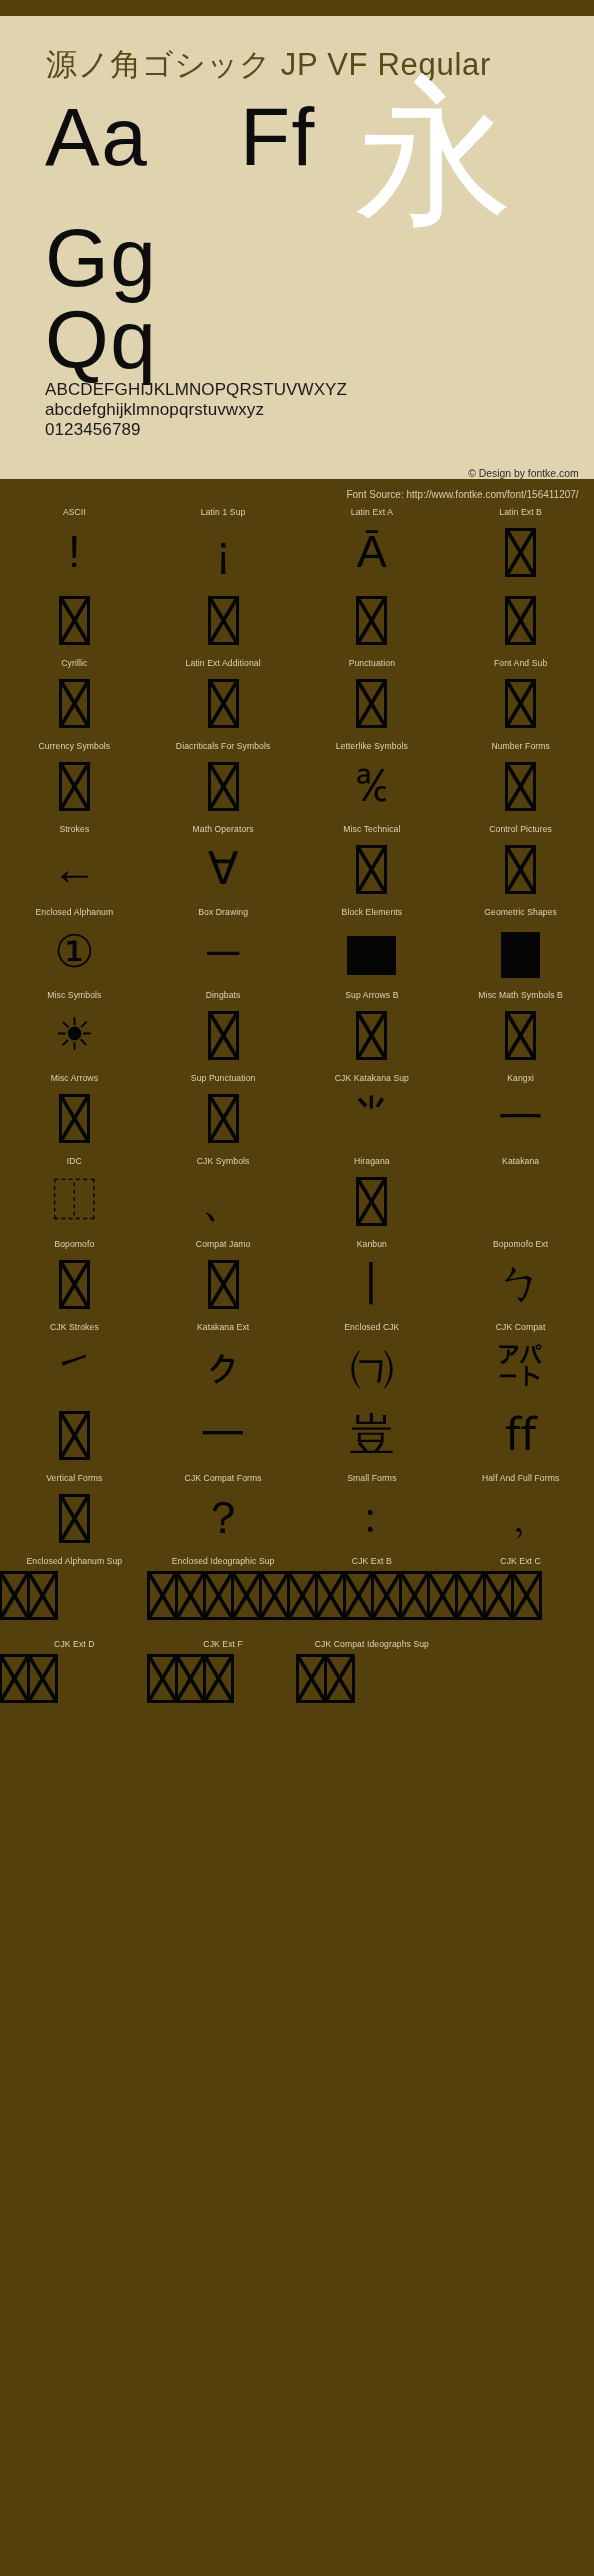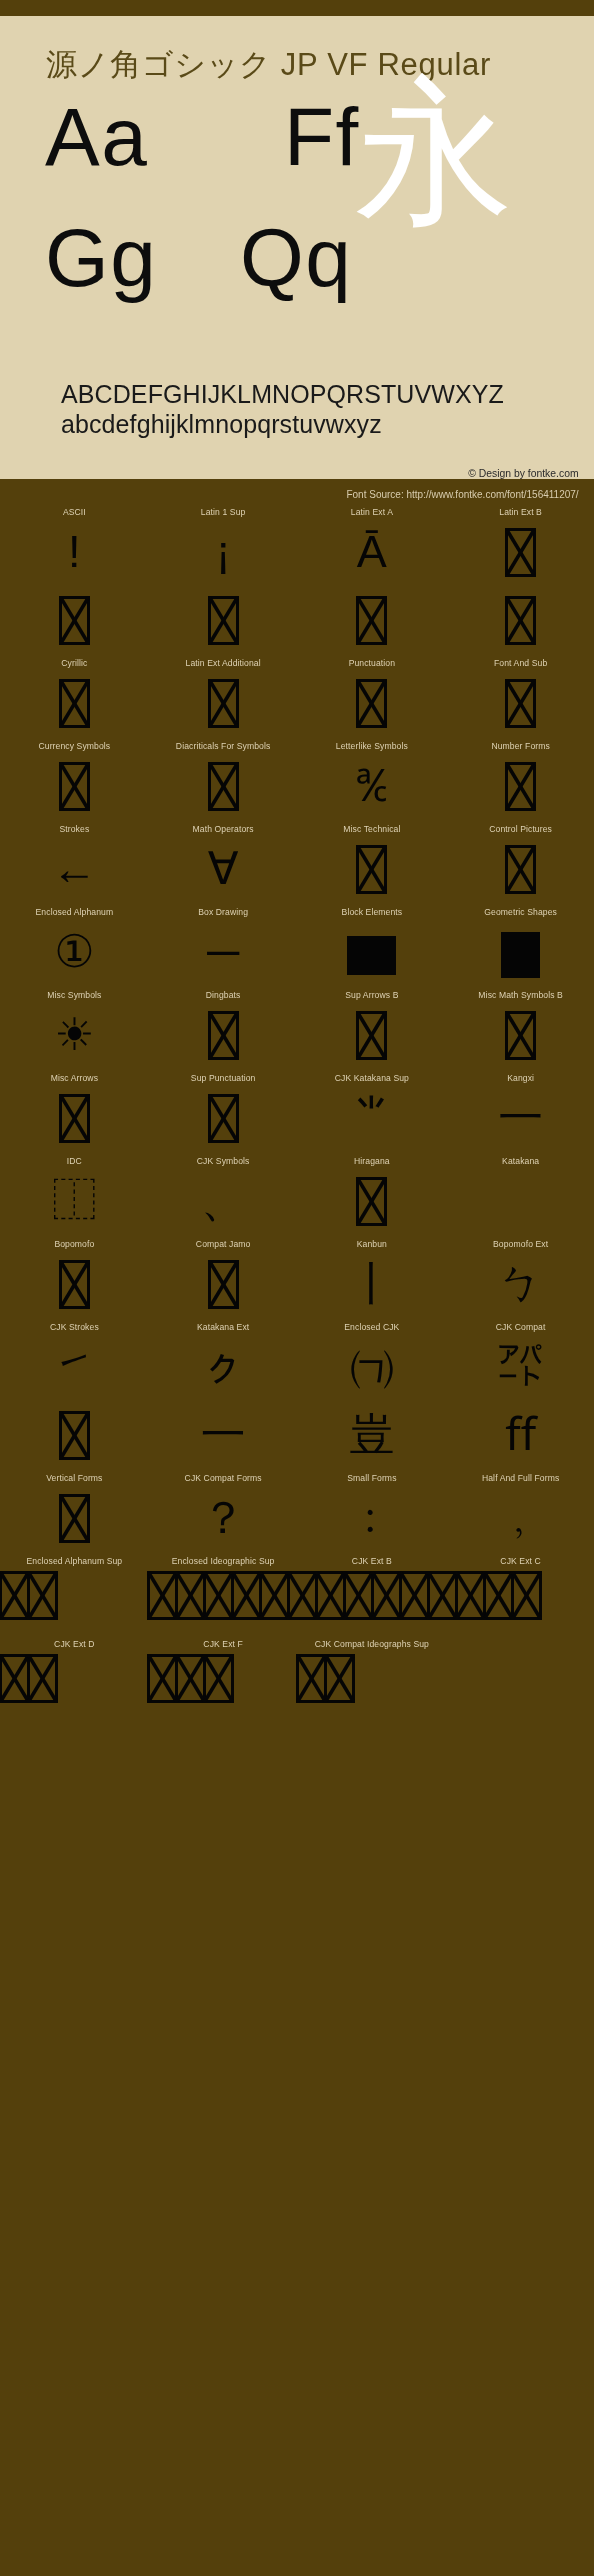--- a/index.html
+++ b/index.html
@@ -36,22 +36,22 @@
   }
 
   
   .bigrow {
     position: absolute;
     left: 45px;
     width: 550px;
     display: flex;
     align-items: baseline;
   }
-  .bigrow.r1 { top: 80px; gap: 44px; }
-  .bigrow.r2 { top: 201px; }
+  .bigrow.r1 { top: 80px; }
+  .bigrow.r2 { top: 201px; flex-direction: column; }
   .big {
     font-size: 82px;
     font-weight: 300;
     line-height: 1;
     color: #0d0d0d;
     letter-spacing: 1.5px;
   }
   .big.c1 { width: 195px; }
   .big.c2 { width: 201px; }
   .cjk-big {
@@ -62,26 +62,25 @@
     font-weight: 300;
     color: #ffffff;
   }
 
   .alphalines {
     position: absolute;
     left: 45px; top: 364px;
     color: #1a1a1a;
   }
   .alphaline {
-    font-size: 25px;
+    font-size: 17px;
     font-weight: 300;
     line-height: 1.18;
     letter-spacing: 0.1px;
     white-space: nowrap;
-    margin-left: 16px;
   }
   .credit {
     position: absolute;
     right: 16.4px; top: 452px;
     font-size: 10.4px;
     color: #2b2b2b;
     white-space: nowrap;
   }
 
   
@@ -198,20 +197,21 @@
   <div class="bigrow r2">
     <div class="big c1">Gg</div>
     <div class="big c2">Qq</div>
   </div>
 
   <div class="cjk-big">永</div>
 
   <div class="alphalines">
     <div class="alphaline">ABCDEFGHIJKLMNOPQRSTUVWXYZ</div>
     <div class="alphaline">abcdefghijklmnopqrstuvwxyz</div>
+    <div class="alphaline">0123456789</div>
   </div>
 
   <div class="credit">© Design by fontke.com</div>
 </div>
 
 <div class="darkbody">
   <div class="fontsource">Font Source: http://www.fontke.com/font/156411207/</div>
 
   <div class="grid" id="coverage-grid">
       <div class="grid-row">

